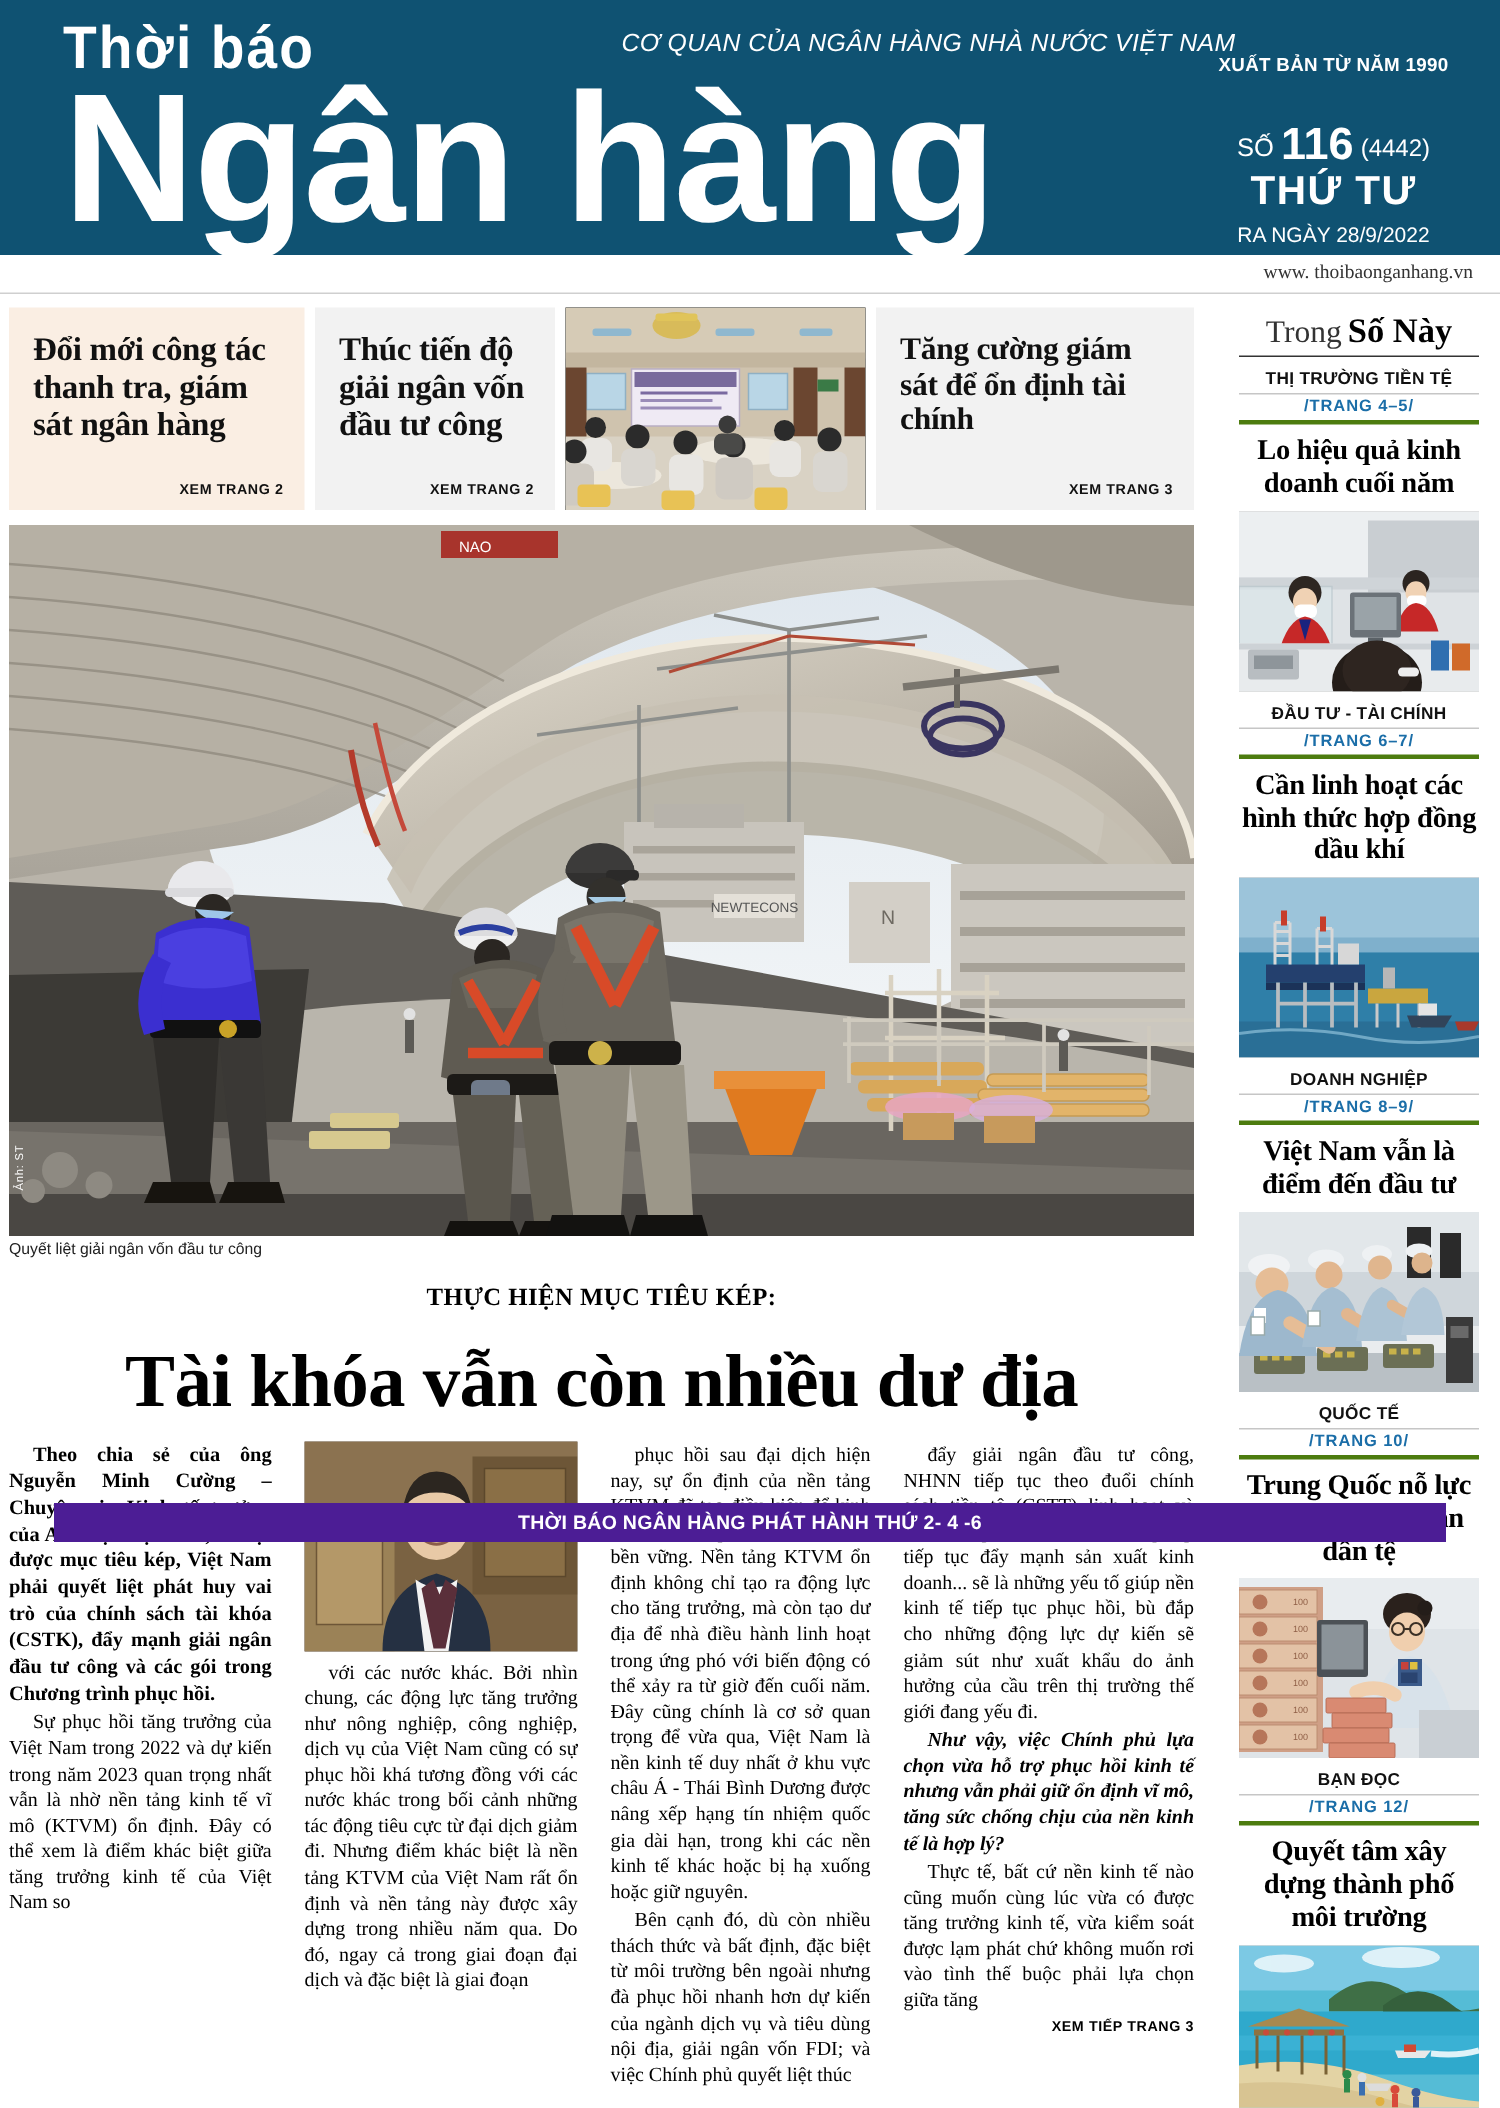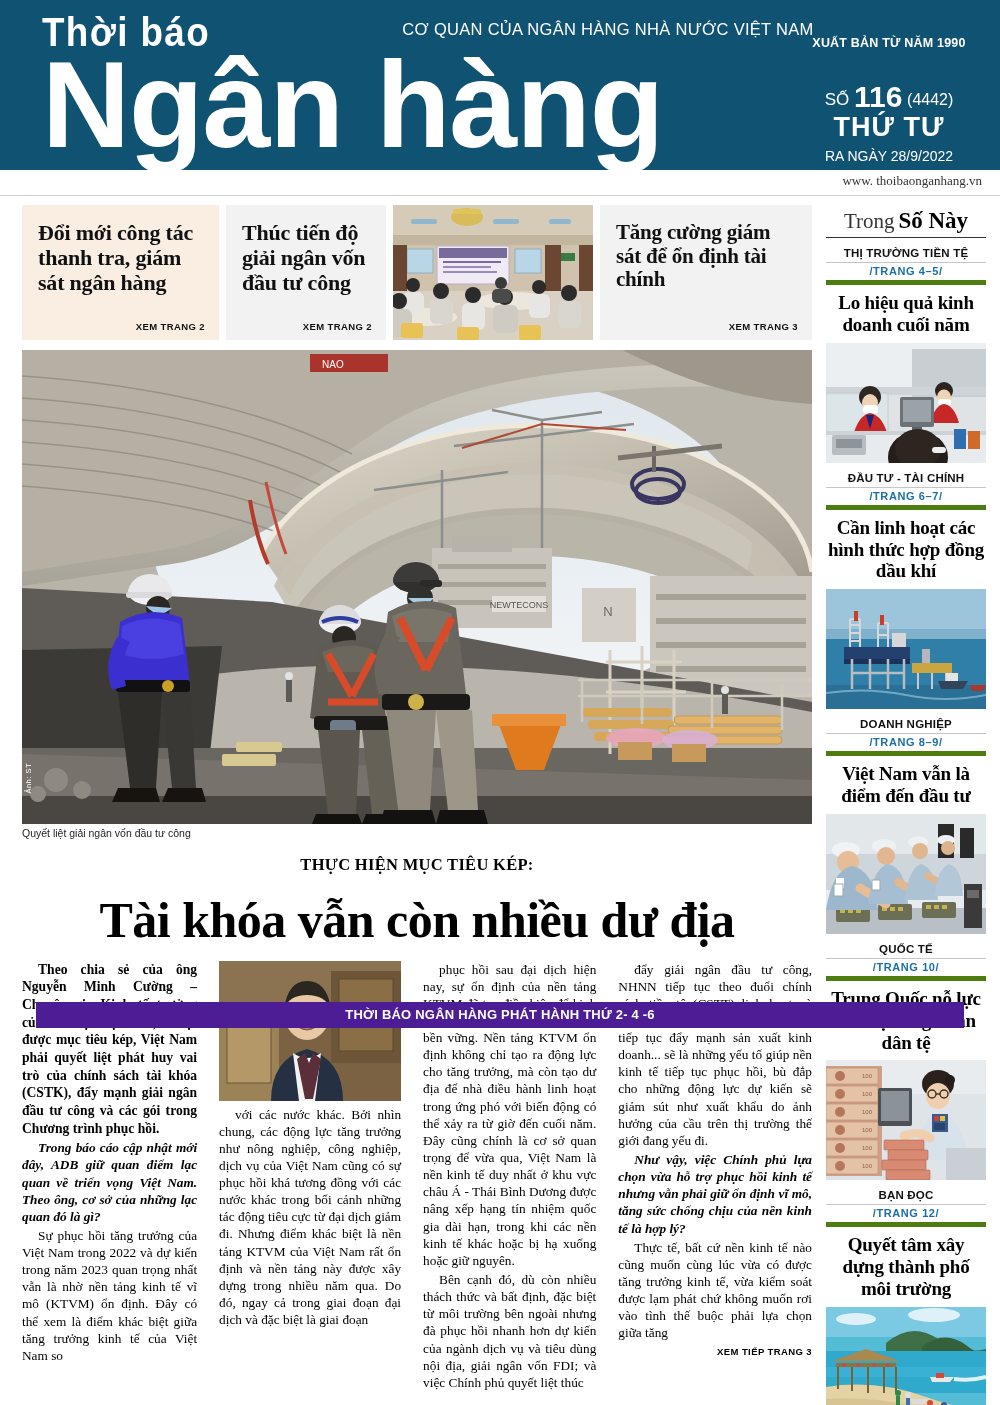--- a/index.html
+++ b/index.html
@@ -38,28 +38,29 @@
     color: #ffffff;
     line-height: 0.95;
     letter-spacing: -1px;
     margin-top: -4px;
     transform: scaleX(1.0);
     transform-origin: left center;
     white-space: nowrap;
   }
   .mh-center {
     position: absolute;
-    left: 388px; top: 20px;
+    left: 399px; top: 20px;
     width: 440px;
     text-align: center;
     font-family: "Liberation Sans", sans-serif;
     font-size: 16.5px;
     letter-spacing: 0.3px;
     color: #ffffff;
     font-weight: normal;
+    font-style: italic;
   }
   .mh-right {
     position: absolute;
     right: 16px; top: 36px;
     width: 190px;
     text-align: center;
     color: #ffffff;
     font-family: "Liberation Sans", sans-serif;
   }
   .mh-r-since { font-size: 12.5px; font-weight: bold; letter-spacing: 0.2px; }
@@ -77,21 +78,21 @@
     border-bottom: 1px solid #cfcfcf;
   }
   .urlbar .u {
     position: absolute; right: 18px; top: 3px;
     font-family: "Liberation Serif", serif;
     font-size: 13px; color: #333;
   }
 
   
   .content { position: relative; padding: 0 18px; }
-  .main-col { position: absolute; left: 22px; top: 0; width: 790px; }
+  .main-col { position: absolute; left: 6px; top: 0; width: 790px; }
   .side-col { position: absolute; right: 14px; top: 0; width: 160px; }
 
   
   .teasers { display: flex; gap: 7px; height: 135px; margin-top: 9px; }
   .teaser {
     flex: 0 0 auto;
     position: relative;
     padding: 16px 14px 8px 16px;
   }
   .t1 { width: 197px; background: #faeee3; }
@@ -218,21 +219,21 @@
     border-bottom: 1px solid #c6c6c6;
     padding-bottom: 3px;
   }
   .sect-page {
     text-align: center;
     font-family: "Liberation Sans", sans-serif;
     font-weight: bold;
     font-size: 11px;
     letter-spacing: 0.6px;
     color: #1b6ea8;
-    border-bottom: 5px solid #4d7c0f;
+    border-bottom: 3px solid #4d7c0f;
     padding: 2px 0 3px 0;
   }
   .sect-head {
     text-align: center;
     font-family: "Liberation Serif", serif;
     font-weight: bold;
     font-size: 19px;
     line-height: 1.15;
     color: #000;
     margin-top: 7px;
@@ -568,21 +569,20 @@
       </div>
       <div class="hero-cap">Quyết liệt giải ngân vốn đầu tư công</div>
 
       <div class="kicker">THỰC HIỆN MỤC TIÊU KÉP:</div>
       <div class="headline">Tài khóa vẫn còn nhiều dư địa</div>
 
       <div class="article">
 
         <div class="acol c1">
           <p class="lead">Theo chia sẻ của ông Nguyễn Minh Cường – Chuyên gia Kinh tế trưởng của ADB tại Việt Nam, để đạt được mục tiêu kép, Việt Nam phải quyết liệt phát huy vai trò của chính sách tài khóa (CSTK), đẩy mạnh giải ngân đầu tư công và các gói trong Chương trình phục hồi.</p>
-          <p class="q">Trong báo cáo cập nhật mới đây, ADB giữ quan điểm lạc quan về triển vọng Việt Nam. Theo ông, cơ sở của những lạc quan đó là gì?</p>
           <p>Sự phục hồi tăng trưởng của Việt Nam trong 2022 và dự kiến trong năm 2023 quan trọng nhất vẫn là nhờ nền tảng kinh tế vĩ mô (KTVM) ổn định. Đây có thể xem là điểm khác biệt giữa tăng trưởng kinh tế của Việt Nam so</p>
         </div>
 
         <div class="acol c2">
           <div class="portrait">
             <svg class="ph" viewBox="0 0 182 140" preserveAspectRatio="xMidYMid slice">
               <rect width="182" height="140" fill="#7a6242"></rect>
               <rect x="0" y="0" width="182" height="46" fill="#8b7250"></rect>
               <rect x="0" y="46" width="182" height="10" fill="#5e4a30"></rect>
               <rect x="112" y="10" width="70" height="92" fill="#6d5637"></rect>

